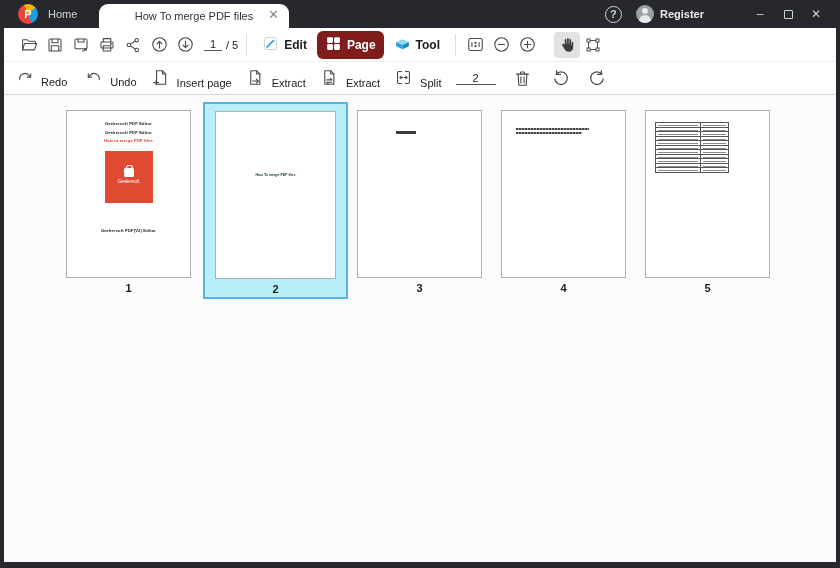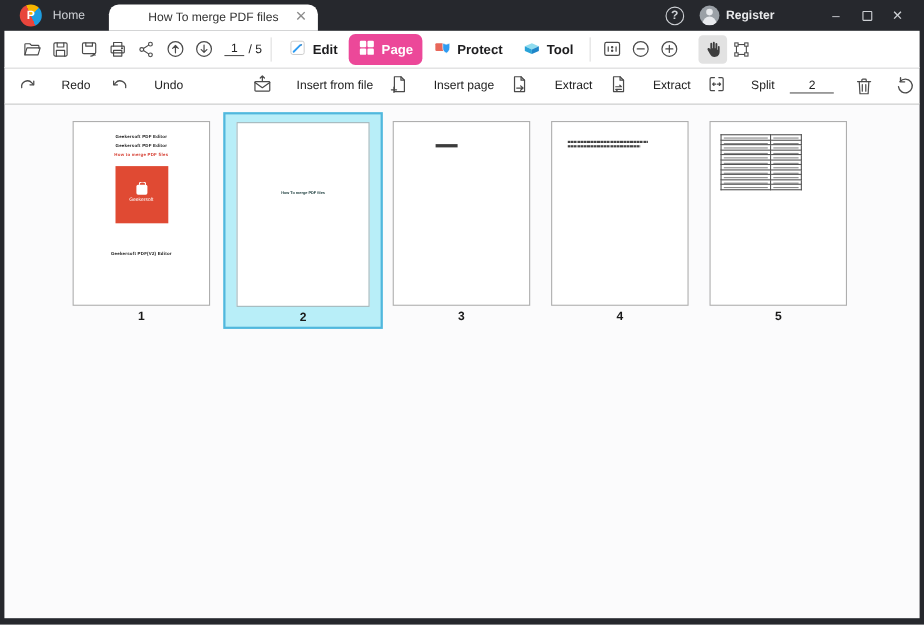--- a/index.html
+++ b/index.html
@@ -31,23 +31,23 @@
   .tbar1 { background:#fff; height:34px; display:flex; align-items:center; padding:0 8px 0 12px; flex:0 0 34px; border-bottom:1px solid #efefef; }
   .tbar2 { background:#fff; height:33px; display:flex; align-items:center; padding:0 12px; flex:0 0 33px; border-bottom:1px solid #d8d8d8; }
   .icon-btn { width:26px; height:26px; display:flex; align-items:center; justify-content:center; border-radius:4px; flex:0 0 auto; }
   .icon-btn.active { background:#e2e2e2; }
   .icon-btn svg { display:block; }
   .sep { width:1px; height:22px; background:#dedede; margin:0 6px; flex:0 0 1px; }
   .pg-input { width:18px; border:none; border-bottom:1px solid #555; text-align:center; font-size:11px; color:#222; margin:0 4px 0 6px; font-family:"Liberation Sans",sans-serif; }
   .pg-total { font-size:11px; color:#222; margin-right:2px; white-space:nowrap; }
 
   .mode-btn { display:flex; align-items:center; gap:5px; padding:4px 8px; border-radius:6px; font-size:12px; font-weight:bold; color:#1d1d1f; margin:0 1px; flex:0 0 auto; }
-  .mode-btn.active { background:#ec4899; color:#fff; }
-
-  .tb2-btn { display:flex; align-items:center; gap:22px; font-size:11px; color:#222; flex:0 0 auto; }
+  .mode-btn.active { background:#7f1d1d; color:#fff; }
+
+  .tb2-btn { display:flex; align-items:flex-end; gap:7px; font-size:11px; color:#222; flex:0 0 auto; }
   .split-input { width:40px; border:none; border-bottom:1px solid #555; text-align:center; font-size:11px; color:#222; margin:0 6px 0 14px; font-family:"Liberation Sans",sans-serif; }
 
   
   .content { flex:1; background:#fbfbfc; overflow:hidden; }
   .thumb-row { display:flex; align-items:flex-start; margin-left:62px; }
   .thumb { margin-top:15px; }
   .thumb .page { width:125px; height:168px; background:#fff; border:1px solid #aeaeae; position:relative; overflow:hidden; }
   .thumb .pnum, .sel-wrap .pnum { text-align:center; font-size:11px; color:#1a1a1a; margin-top:4px; font-weight:bold; }
   .m-r12 { margin-right:12px; } .m-r9 { margin-right:9px; } .m-r19 { margin-right:19px; }
   .sel-wrap { margin-top:7px; background:#b8eef8; border:2px solid #51b7dd; padding:7px 10px 2px; }
@@ -191,27 +191,20 @@
       <span><svg width="17" height="17" viewBox="0 0 24 24">
             <rect x="3" y="3" width="8.2" height="8.2" rx="1.5" fill="#fff"></rect>
             <rect x="12.8" y="3" width="8.2" height="8.2" rx="1.5" fill="#fff"></rect>
             <rect x="3" y="12.8" width="8.2" height="8.2" rx="1.5" fill="#fff"></rect>
             <rect x="12.8" y="12.8" width="8.2" height="8.2" rx="1.5" fill="#fff"></rect>
           </svg></span>
       <span>Page</span>
     </div>
     <div class="mode-btn">
       <span><svg width="17" height="17" viewBox="0 0 24 24">
-            <rect x="2.5" y="6" width="11" height="10" rx="1.5" fill="#e8675a"></rect>
-            <path d="M16.5 7.5 21 6v6c0 3.5-2 5.5-4.5 6.8C14 17.5 12 15.5 12 12V6z" fill="#2e9cf2" stroke="#fff" stroke-width="0.8"></path>
-          </svg></span>
-      <span>Protect</span>
-    </div>
-    <div class="mode-btn">
-      <span><svg width="17" height="17" viewBox="0 0 24 24">
             <path d="M3 10l9-4 9 4-9 4z" fill="#8fdcef"></path>
             <path d="M3 10v6l9 4v-6z" fill="#29a3d8"></path>
             <path d="M21 10v6l-9 4v-6z" fill="#1f86c9"></path>
           </svg></span>
       <span>Tool</span>
     </div>
 
     <div class="sep"></div>
     <div class="icon-btn">
       <span>
@@ -270,28 +263,20 @@
       <span>Redo</span>
     </div>
     <div class="tb2-btn">
       <span><svg width="18" height="18" viewBox="0 0 24 24" fill="none" stroke="#4a4a4a" stroke-width="1.5" stroke-linecap="round" stroke-linejoin="round">
             <path d="M19 15.5A7 7 0 0 0 6.7 9.9L5 11.9"></path>
             <path d="M4.4 7.6v4.6H9"></path>
           </svg></span>
       <span>Undo</span>
     </div>
 
-    <div class="tb2-btn" style="margin-left:62px;">
-      <span><svg width="19" height="19" viewBox="0 0 24 24" fill="none" stroke="#4a4a4a" stroke-width="1.4" stroke-linecap="round" stroke-linejoin="round">
-            <rect x="3.5" y="9" width="17" height="11" rx="1"></rect>
-            <path d="m3.5 10 8.5 6 8.5-6"></path>
-            <path d="M12 8V2.8M9.6 5 12 2.6 14.4 5"></path>
-          </svg></span>
-      <span>Insert from file</span>
-    </div>
     <div class="tb2-btn" style="margin-left:14px;">
       <span><svg width="19" height="19" viewBox="0 0 24 24" fill="none" stroke="#4a4a4a" stroke-width="1.4" stroke-linecap="round" stroke-linejoin="round">
             <path d="M7 3.5h7.5l4 4V20.5H7z"></path>
             <path d="M14.5 3.5v4h4"></path>
             <path d="M3.5 18.5h6M6.5 15.5v6"></path>
           </svg></span>
       <span>Insert page</span>
     </div>
     <div class="tb2-btn" style="margin-left:14px;">
       <span><svg width="19" height="19" viewBox="0 0 24 24" fill="none" stroke="#4a4a4a" stroke-width="1.4" stroke-linecap="round" stroke-linejoin="round">

